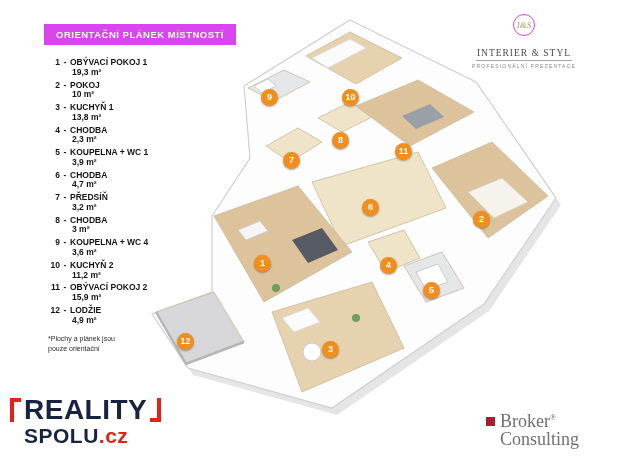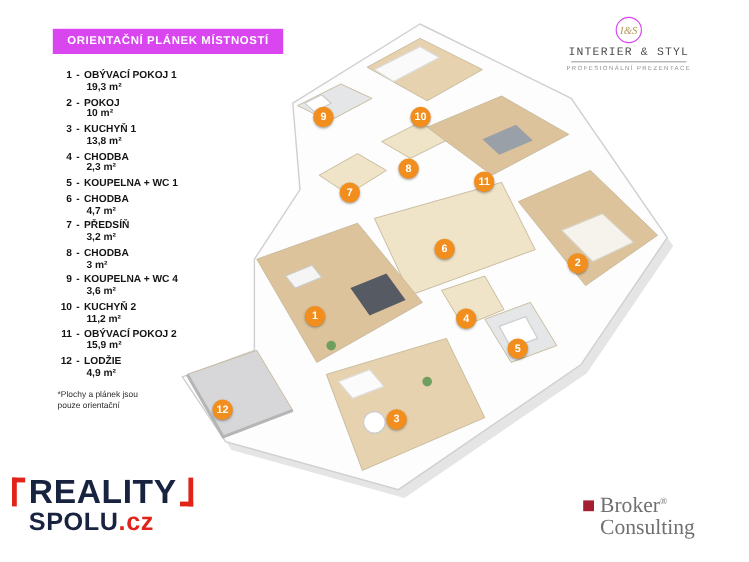--- a/index.html
+++ b/index.html
@@ -36,21 +36,21 @@
   }
 
   
   .interier { position:absolute; left:468px; top:14px; width:112px; text-align:center; z-index:6; }
   .interier .mono {
     display:inline-block; width:20px; height:20px; border-radius:50%;
     border:1px solid #d946ef; color:#b49a5e; font-family:"Liberation Serif", serif;
     font-style:italic; font-size:9px; line-height:20px;
   }
   .interier .name {
-    margin-top:2px; font-family:Liberation Mono, monospace; font-size:9.5px;
+    margin-top:12px; font-family:Liberation Serif, serif; font-size:9.5px;
     letter-spacing:1px; color:#4a4a4a;
   }
   .interier .rule { width:96px; height:1px; background:#a8a8a8; margin:2px auto; }
   .interier .tagline { font-size:5px; letter-spacing:1.2px; color:#8d8d8d; }
 
   
   .reality { position:absolute; left:10px; top:396px; z-index:6; }
   .reality .row1 { display:flex; align-items:center;justify-content:flex-end; }
   .rl-bracket-l { width:7px; height:20px; border-left:4px solid #e2231a; border-top:4px solid #e2231a; margin-right:3px; }
   .rl-bracket-r { width:7px; height:20px; border-right:4px solid #e2231a; border-bottom:4px solid #e2231a; margin-left:3px; }
@@ -154,20 +154,21 @@
           <span class="nm">CHODBA</span>
         </div>
       <div class="l2">2,3 m²</div>
     </div>
     <div class="legend-row">
       <div class="l1">
           <span class="num">5</span>
           <span class="sep">-</span>
           <span class="nm">KOUPELNA + WC 1</span>
         </div>
+      <div class="l2">3,9 m²</div>
     </div>
     <div class="legend-row">
       <div class="l1">
           <span class="num">6</span>
           <span class="sep">-</span>
           <span class="nm">CHODBA</span>
         </div>
       <div class="l2">4,7 m²</div>
     </div>
     <div class="legend-row">

